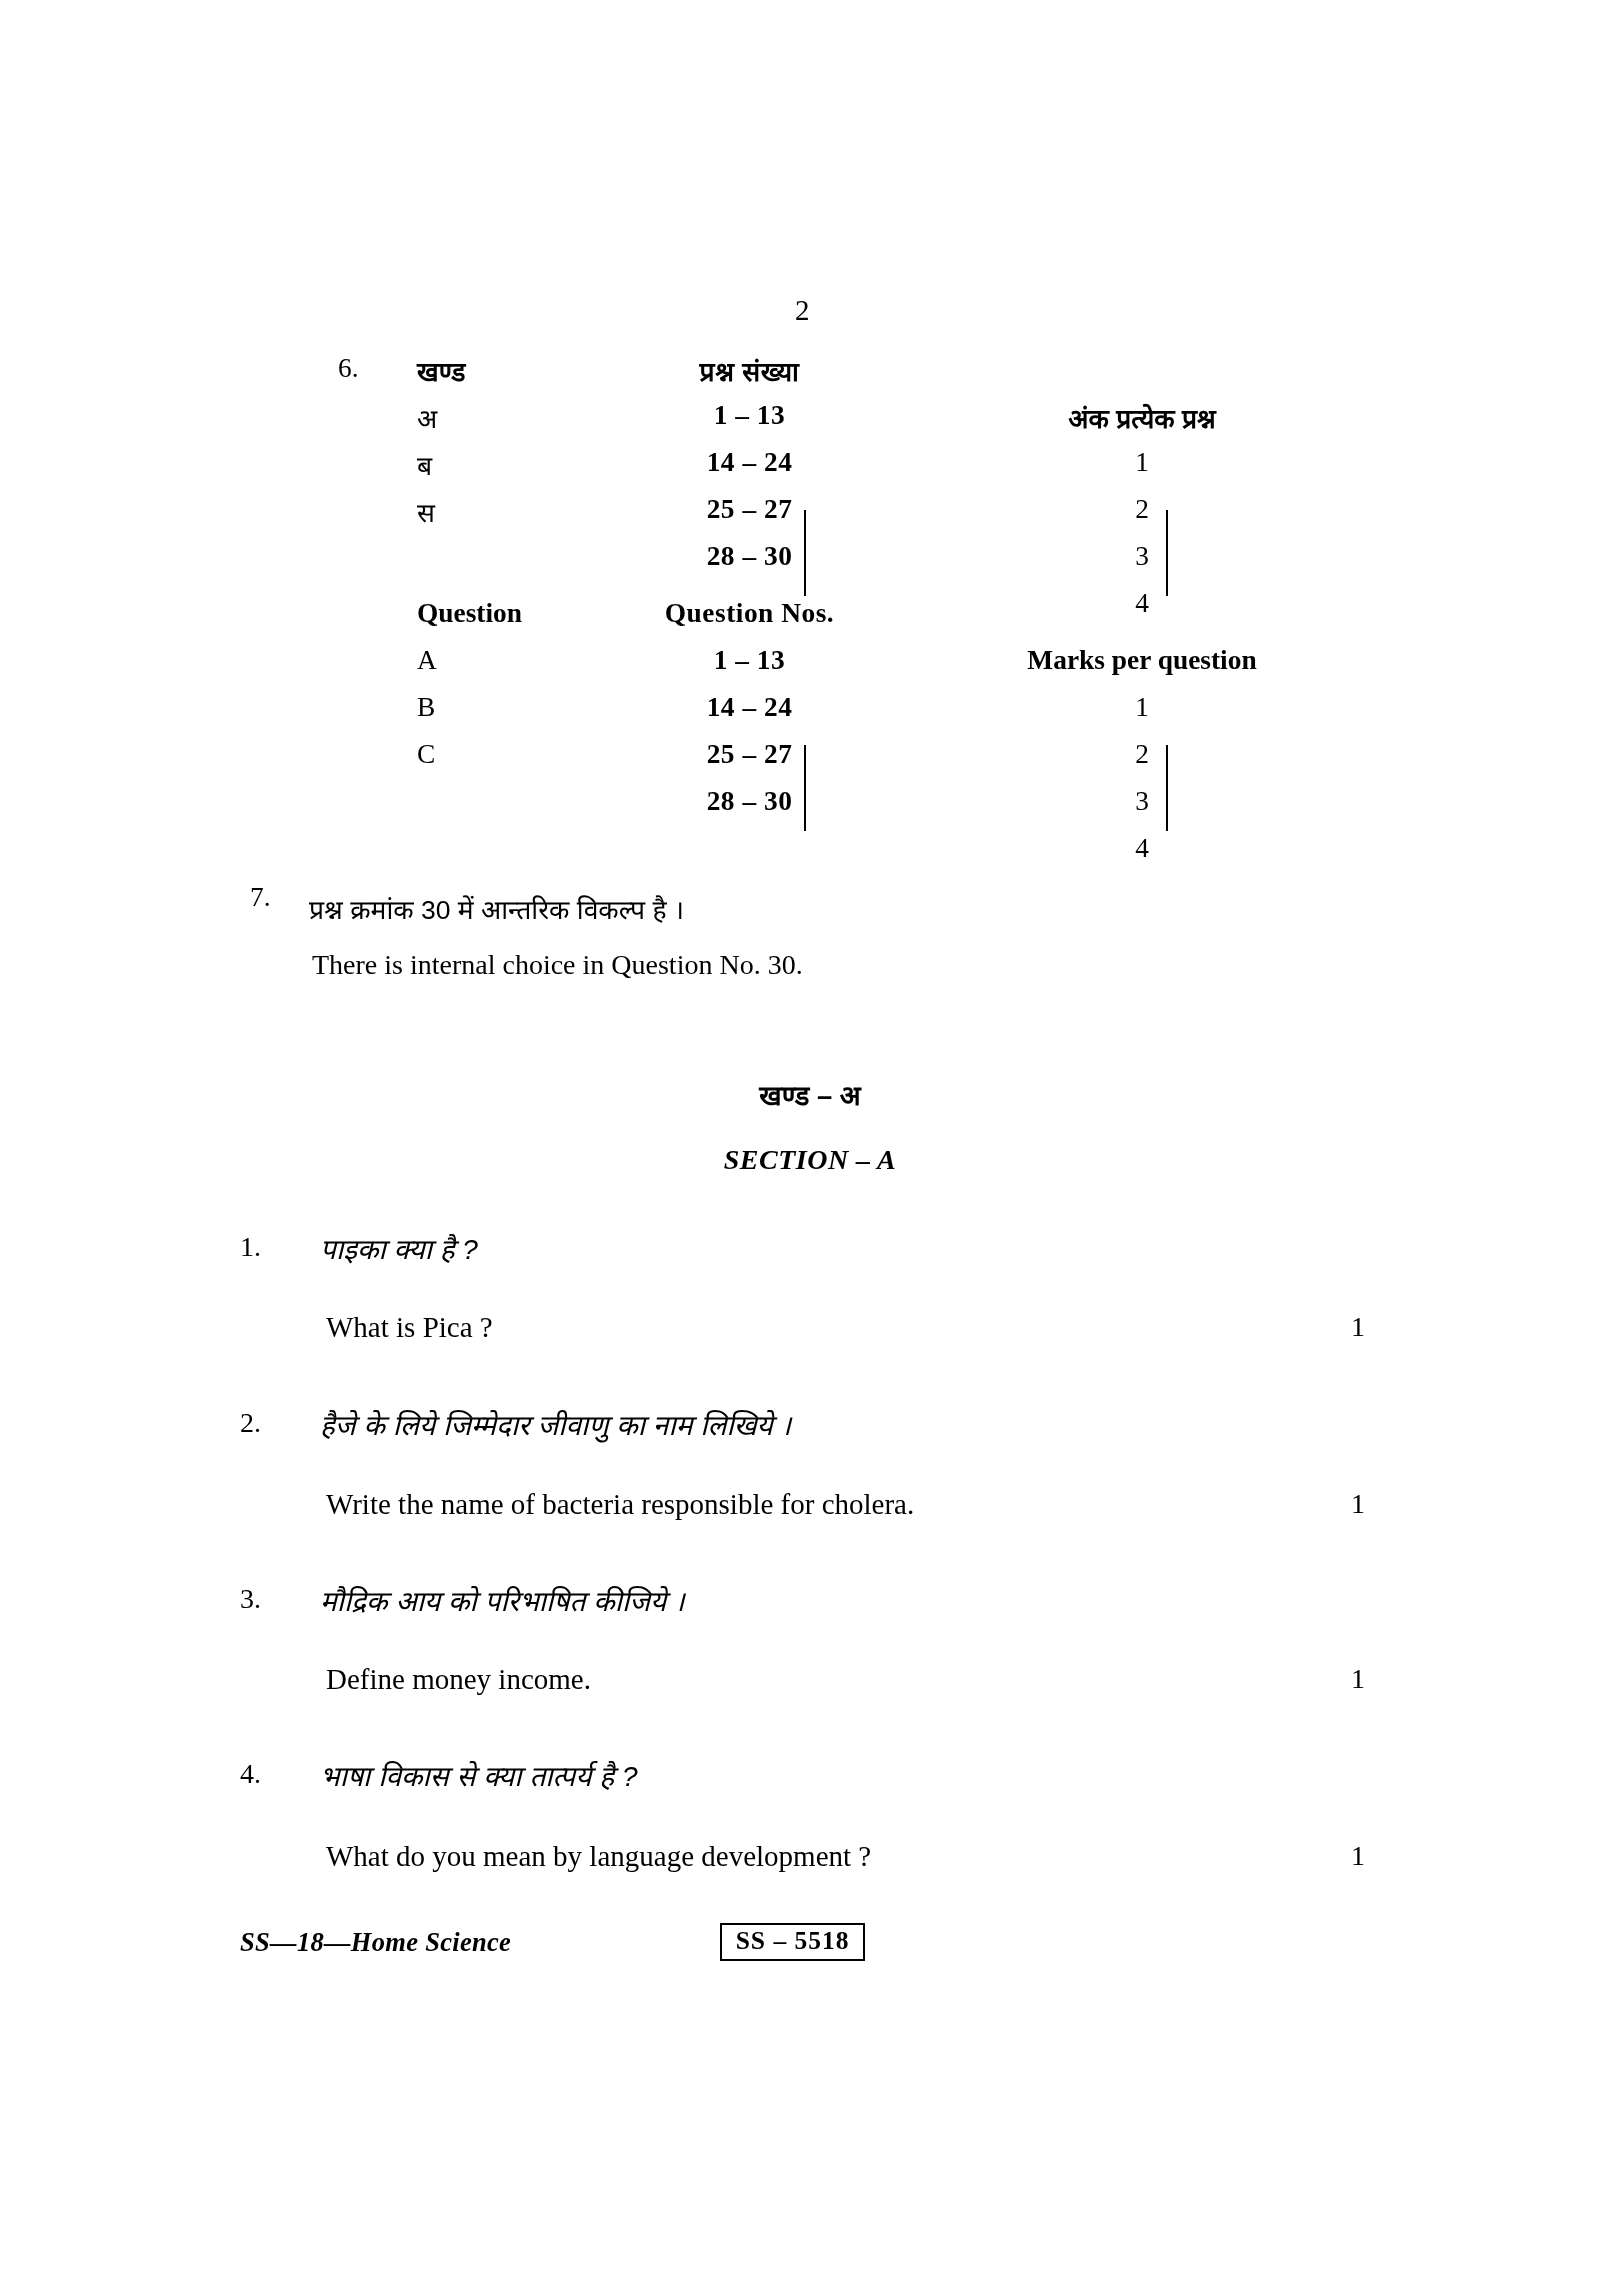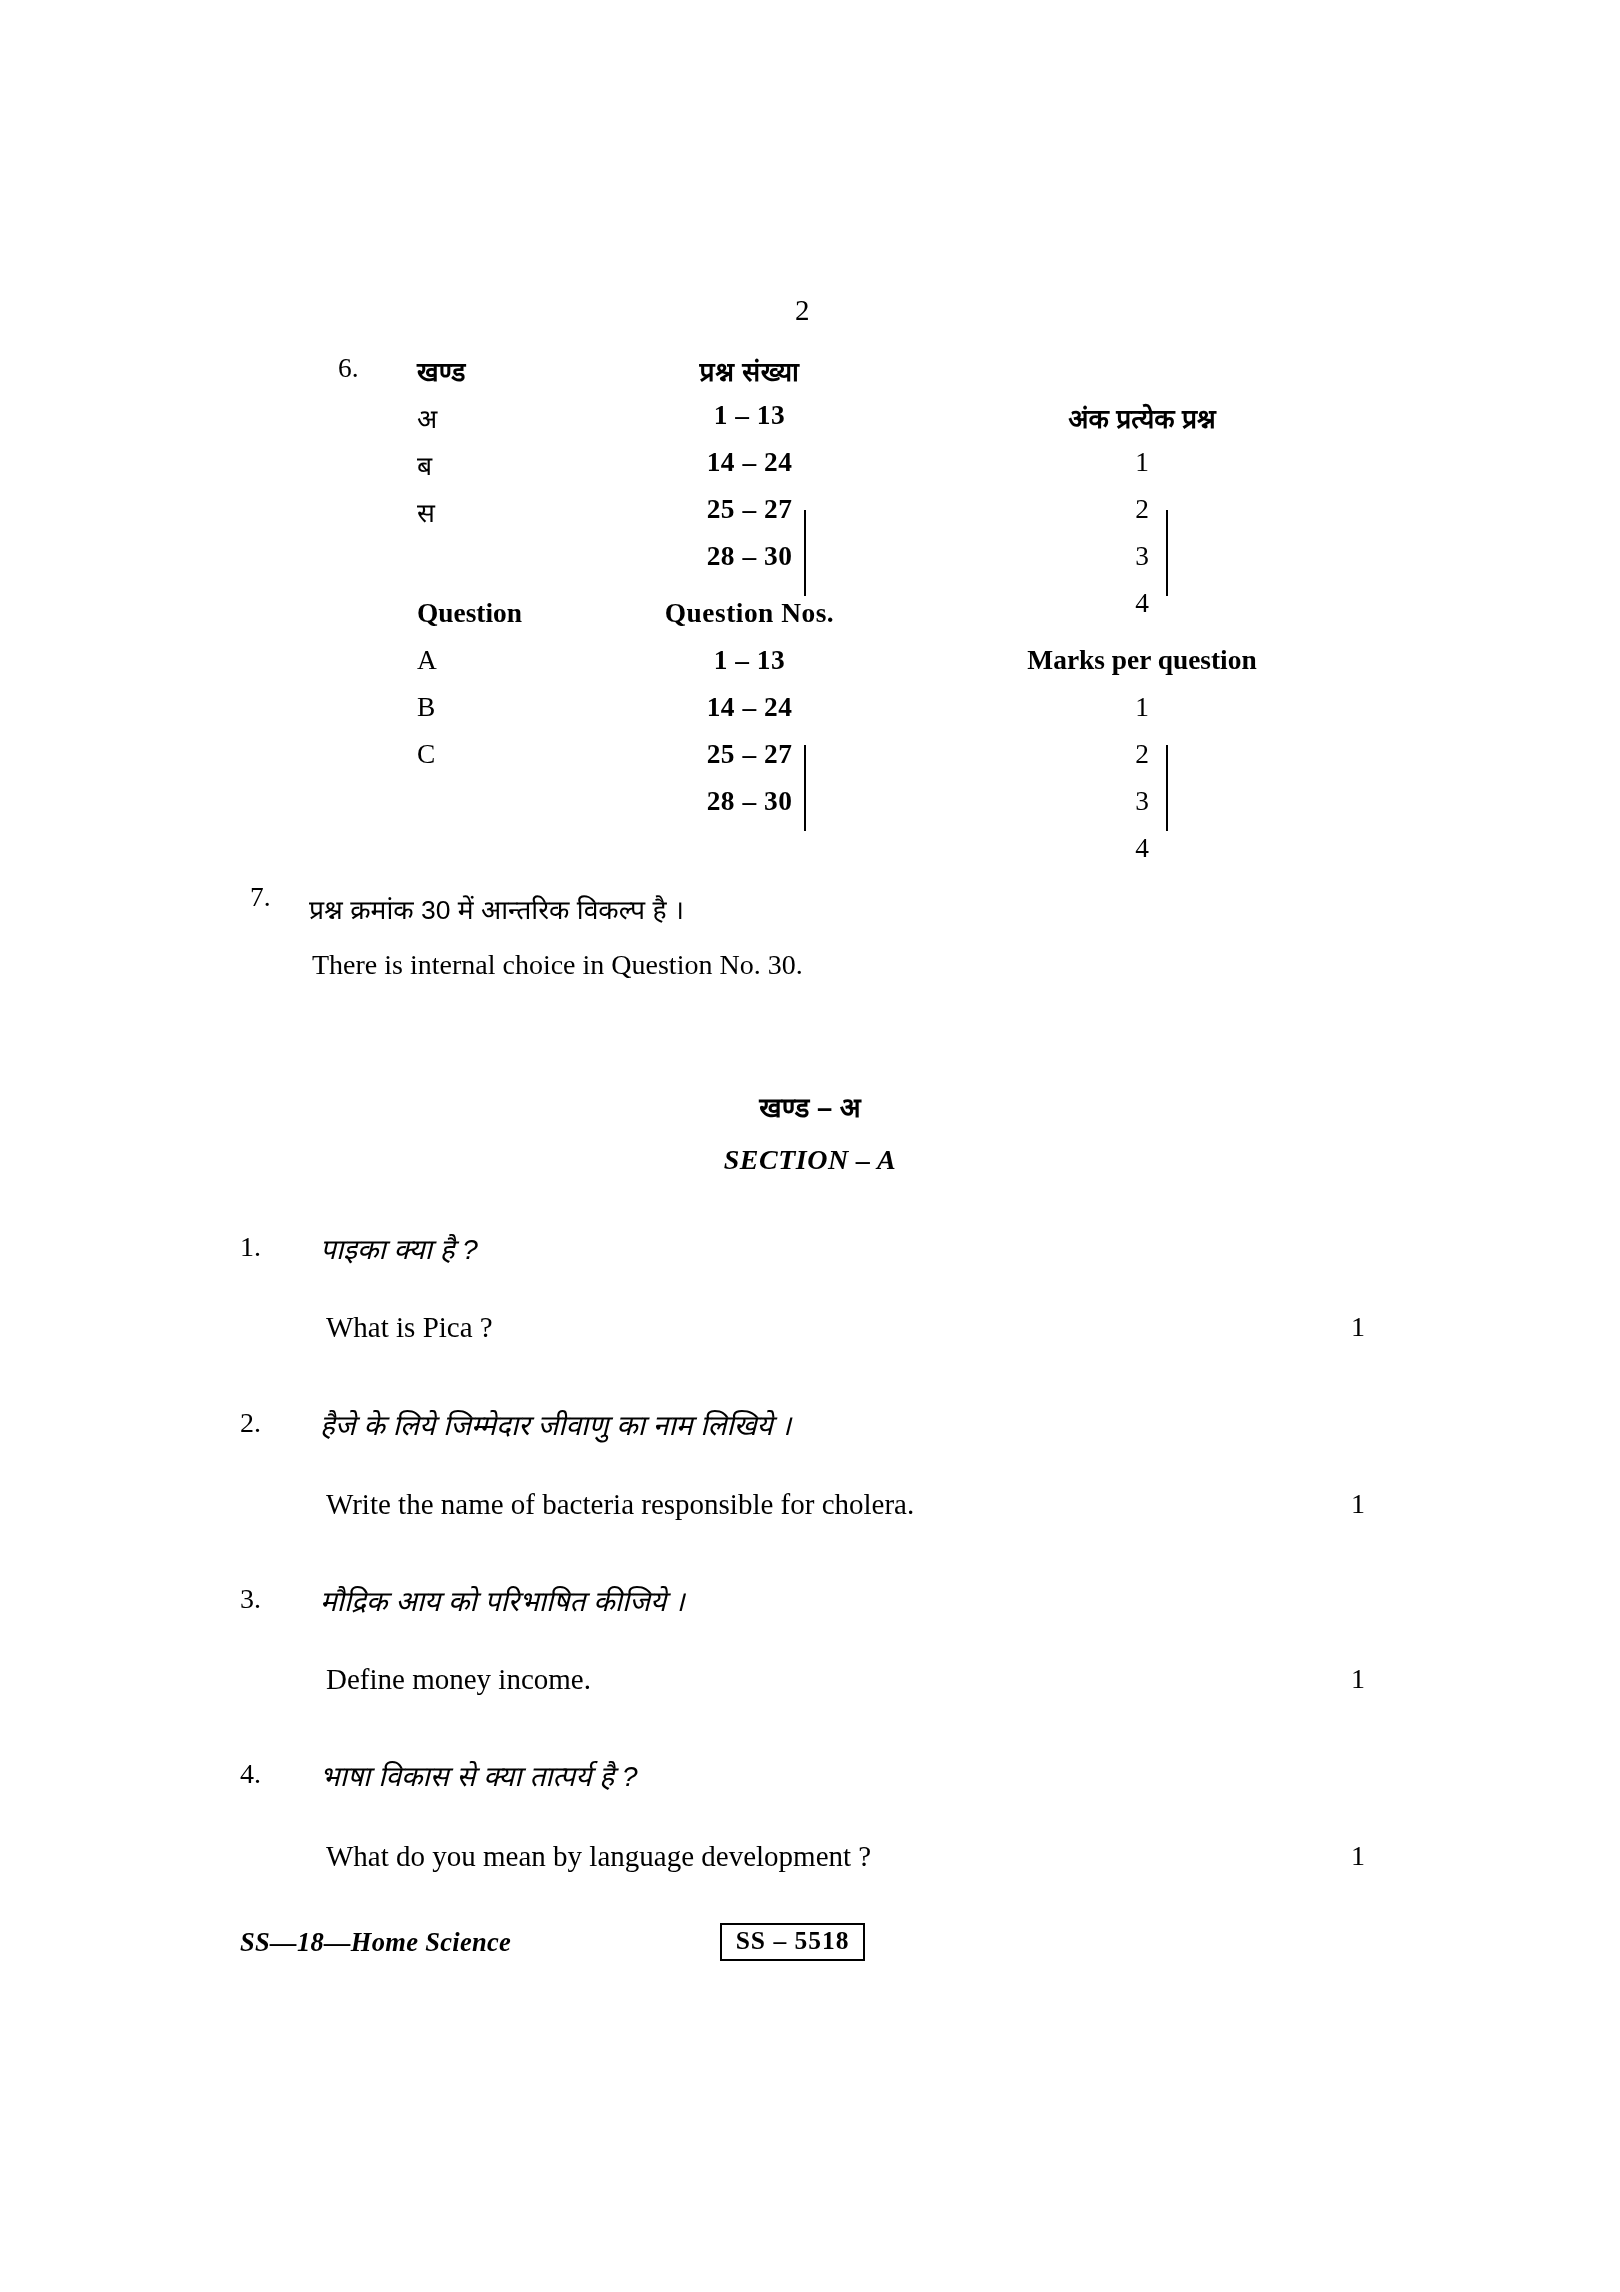--- a/index.html
+++ b/index.html
@@ -258,21 +258,21 @@
   <div class="vrule" style="left:804px; top:510px; height:86px;"></div>
   <div class="vrule" style="left:1166px; top:510px; height:86px;"></div>
 
   <div class="vrule" style="left:804px; top:745px; height:86px;"></div>
   <div class="vrule" style="left:1166px; top:745px; height:86px;"></div>
 
   <div class="instr7-num" style="top:882px;">7.</div>
   <div class="instr7-hi" style="top:880px;margin-top:11px;">प्रश्न क्रमांक 30 में आन्तरिक विकल्प है  ।</div>
   <div class="instr7-en" style="top:909px;margin-top:40px;">There is internal choice in Question No. 30.</div>
 
-  <div class="sec-hi" style="top:1076px;margin-top:12px;">खण्ड – अ</div>
+  <div class="sec-hi" style="top:1076px;">खण्ड – अ</div>
   <div class="sec-en" style="top:1144px;font-style:italic;">SECTION – A</div>
 
   <div class="q-num" style="top:1231px;">1.</div>
   <div class="q-hi" style="top:1229px;">पाइका क्या है  ?</div>
   <div class="q-en" style="top:1311px;">What is Pica ?</div>
   <div class="q-marks" style="top:1311px;">1</div>
 
   <div class="q-num" style="top:1407px;">2.</div>
   <div class="q-hi" style="top:1405px;">हैजे के लिये जिम्मेदार जीवाणु का नाम लिखिये ।</div>
   <div class="q-en" style="top:1488px;">Write the name of bacteria responsible for cholera.</div>

